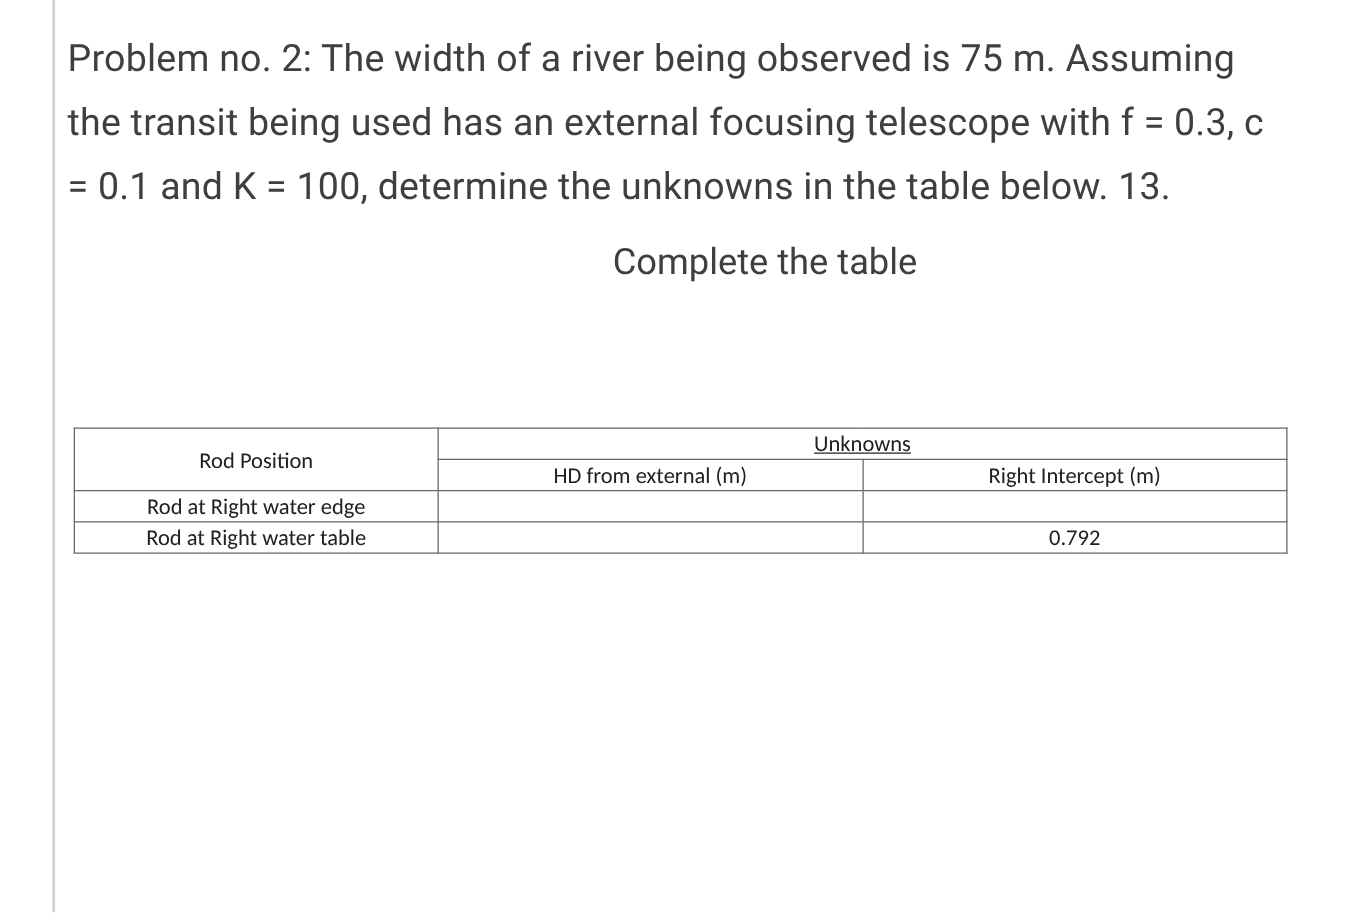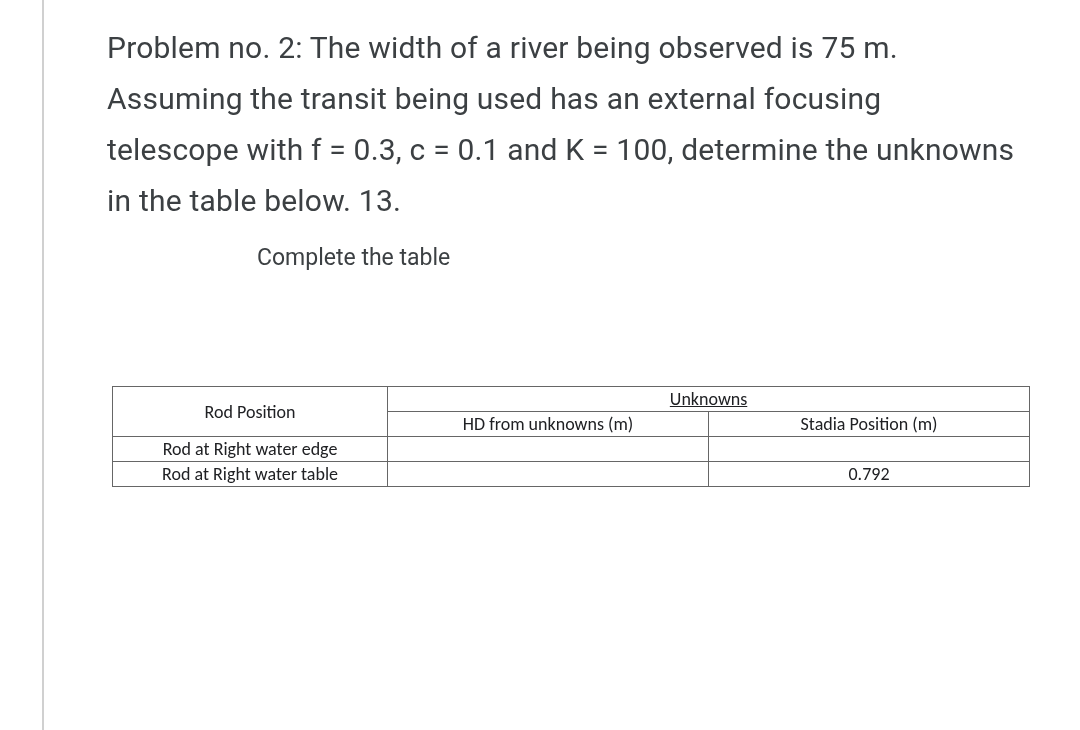--- a/index.html
+++ b/index.html
@@ -16,33 +16,33 @@
     }
     .left-margin {
       position: absolute;
       left: 42px;
       top: 0;
       bottom: 0;
       width: 2px;
       background: #d0d0d0;
     }
     .content {
-      padding: 22px 60px 0 107px;
+      padding: 22px 60px 0 54px;
     }
     .problem-text {
       font-size: 30px;
       color: #3c4043;
       line-height: 1.7;
       font-weight: 400;
       letter-spacing: 0.2px;
     }
     .subtitle {
-      font-size: 23px;
+      font-size: 29px;
       color: #3c4043;
-      text-align: left;
+      text-align: center;
       margin-top: 18px;
       margin-left: 150px;
       font-weight: 400;
     }
     .table-wrapper {
       margin-top: 115px;
       margin-left: 5px;
       margin-right: -10px;
     }
     table {
@@ -86,22 +86,22 @@
   <p class="subtitle">Complete the table</p>
 
   <div class="table-wrapper">
     <table>
       <tbody>
           <tr>
         <td rowspan="2" class="rod-position-header">Rod Position</td>
         <td colspan="2" class="unknowns-header"><span class="underline">Unknowns</span></td>
       </tr>
       <tr>
-        <td class="hd-col">HD from unknowns (m)</td>
-        <td class="stadia-col">Stadia Position (m)</td>
+        <td class="hd-col">HD from external (m)</td>
+        <td class="stadia-col">Right Intercept (m)</td>
       </tr>
       <tr>
         <td>Rod at Right water edge</td>
         <td></td>
         <td></td>
       </tr>
       <tr>
         <td>Rod at Right water table</td>
         <td></td>
         <td>0.792</td>

